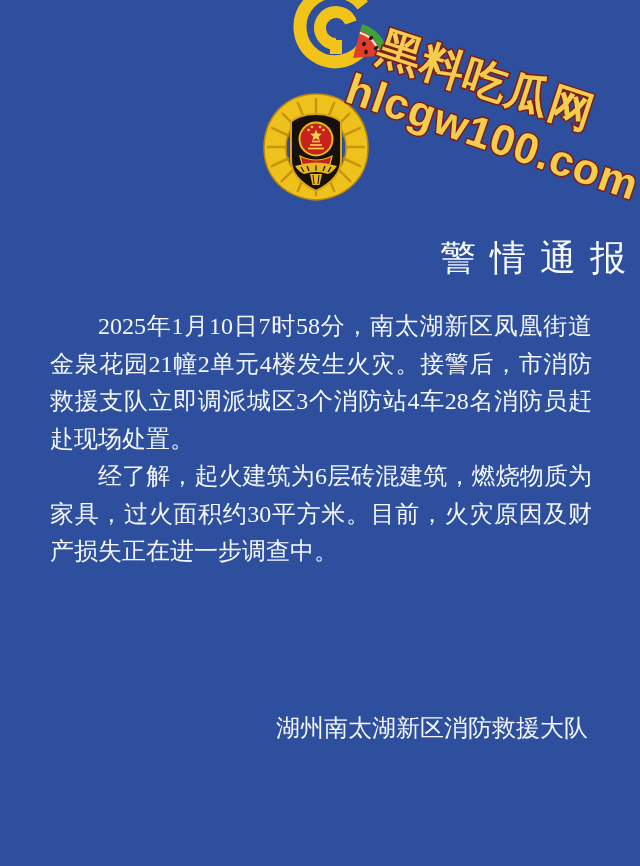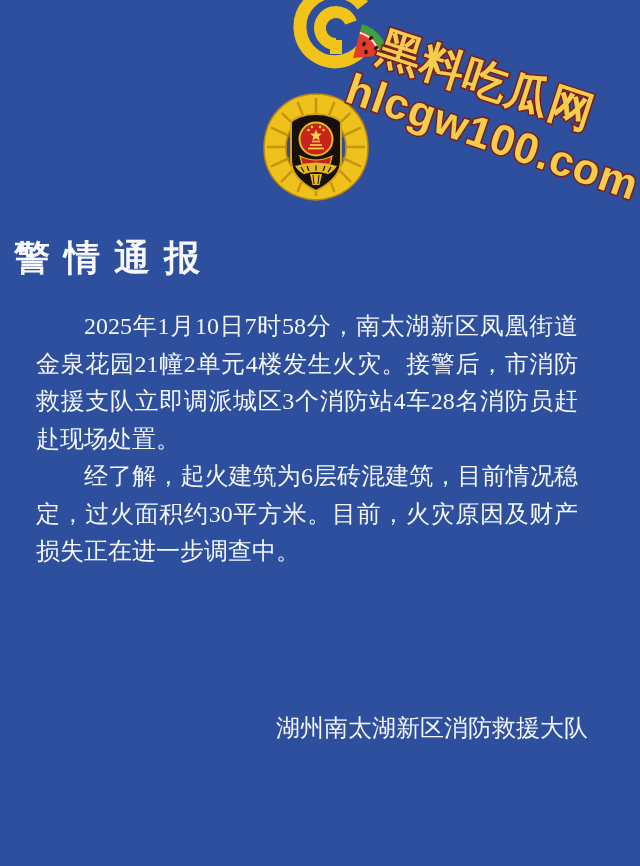--- a/index.html
+++ b/index.html
@@ -21,25 +21,25 @@
     font-family:"Liberation Sans","DejaVu Sans",sans-serif;
     letter-spacing:1px;
   }
   .wm-name{left:388px;top:18px;font-size:44px;transform:rotate(18deg);}
   .wm-url{left:356px;top:64px;font-size:43px;transform:rotate(19deg);}
   
   .emblem{position:absolute;left:260px;top:90px;width:112px;height:114px;z-index:2;}
   
   .title{
     position:absolute;top:234px;left:0;width:640px;z-index:2;
-    text-align:left;font-size:36px;font-weight:bold;color:#f7f9fc;
+    text-align:right;font-size:36px;font-weight:normal;color:#f7f9fc;
     letter-spacing:14px;text-indent:14px;margin:0;
   }
   .body-text{
-    position:absolute;top:308px;left:36px;width:542px;z-index:2;
+    position:absolute;top:308px;left:50px;width:542px;z-index:2;
     font-size:24px;line-height:37.5px;color:#f3f6fa;
     text-align:justify;
   }
   .body-text p{margin:0;text-indent:2em;}
   .sig{
     position:absolute;top:708px;right:52px;z-index:2;
     text-align:right;font-size:24px;line-height:41px;color:#f3f6fa;
   }
 </style>
 </head>
@@ -120,20 +120,20 @@
     <g stroke="#17100a" stroke-width="1">
       <path d="M53,85 l1,9"></path>
       <path d="M59,85 l-1,9"></path>
     </g>
   </svg>
 
   <h1 class="title">警情通报</h1>
 
   <div class="body-text">
     <p>2025年1月10日7时58分，南太湖新区凤凰街道金泉花园21幢2单元4楼发生火灾。接警后，市消防救援支队立即调派城区3个消防站4车28名消防员赶赴现场处置。</p>
-    <p>经了解，起火建筑为6层砖混建筑，目前情况稳定，过火面积约30平方米。目前，火灾原因及财产损失正在进一步调查中。</p>
+    <p>经了解，起火建筑为6层砖混建筑，燃烧物质为家具，过火面积约30平方米。目前，火灾原因及财产损失正在进一步调查中。</p>
   </div>
 
   <div class="sig">
     <div>湖州南太湖新区消防救援大队</div>
   </div>
 
 </div>
 
 </body></html>

